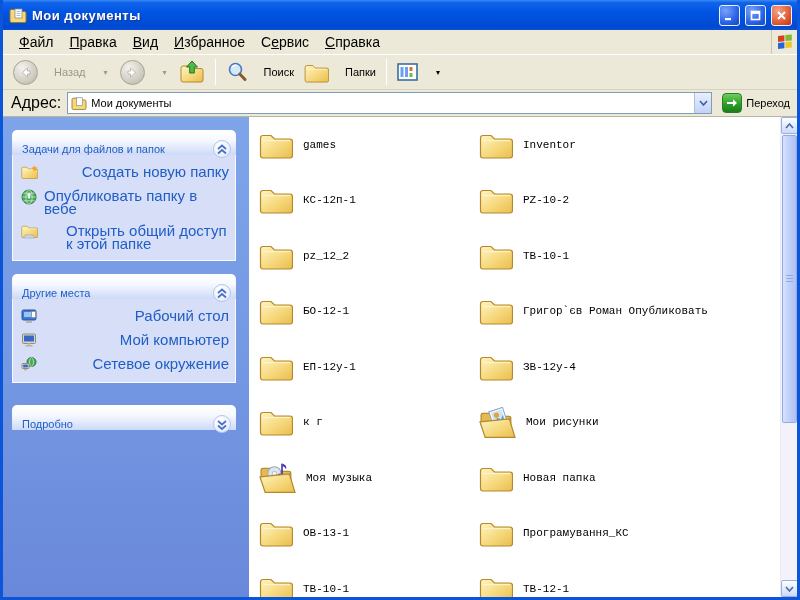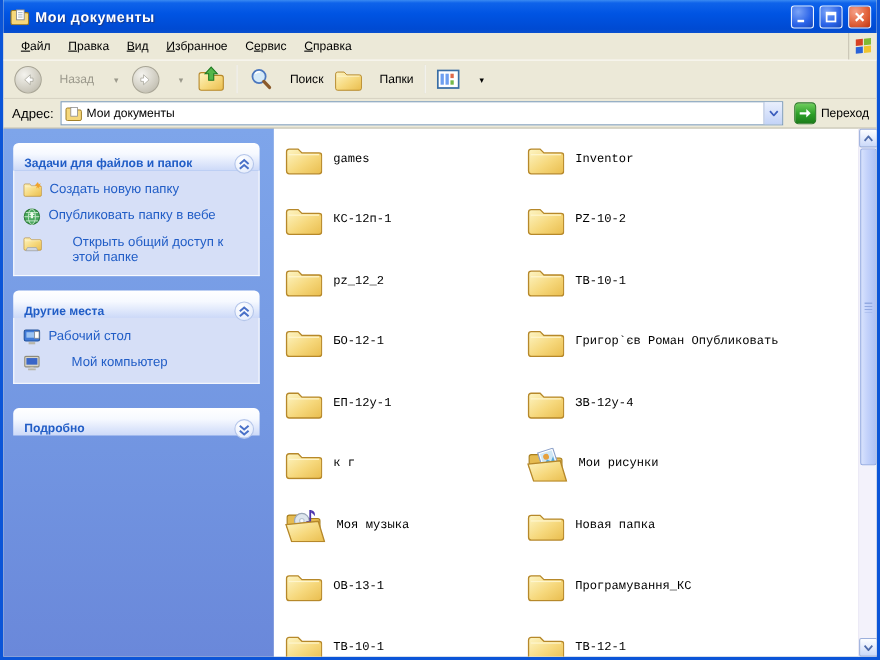--- a/index.html
+++ b/index.html
@@ -7,51 +7,51 @@
   .window{ position:relative; width:800px; height:600px; background:#ece9d8;
     border-left:3px solid #0b55d8; border-right:3px solid #0b55d8; border-bottom:3px solid #0b55d8; overflow:hidden;}
   
   .titlebar{ height:30px; display:flex; align-items:center; padding:0 5px 0 6px; gap:5px;
     background:linear-gradient(180deg,#3a8af2 0%,#0f63ea 9%,#0054e3 42%,#004ad2 88%,#0a50cf 100%);}
   .title-text{ color:#fff; font-weight:bold; font-size:13px; flex:1; text-shadow:1px 1px 1px #1a3a8a; letter-spacing:.5px;}
   .winbtn{ width:21px; height:21px; border-radius:3px; border:1px solid #eaf2ff; display:flex; align-items:center; justify-content:center; cursor:pointer;}
   .winbtn.blue{ background:radial-gradient(circle at 30% 25%,#7aa3f7,#2a63e8 60%,#1747b8);}
   .winbtn.red{ background:radial-gradient(circle at 30% 25%,#f5a088,#e2633c 55%,#bf3410);}
   
-  .menubar{ height:24px; display:flex; align-items:center; padding-left:8px; font-size:11px; background:#ece9d8; position:relative;}
+  .menubar{ height:24px; display:flex; align-items:center; padding-left:8px; font-size:14px; background:#ece9d8; position:relative;}
   .menu-item{ padding:4px 8px; cursor:pointer; color:#000;}
   .menu-item .key{ text-decoration:underline;}
   .menu-logo{ position:absolute; right:0; top:0; width:26px; height:24px; border-left:1px solid #c9c5b5; display:flex; align-items:center; justify-content:center; background:#ece9d8;}
   
   .toolbar{ height:36px; display:flex; align-items:center; padding-left:6px; gap:2px; background:#ece9d8;
     border-top:1px solid #fff; border-bottom:1px solid #d8d4c4;}
   .tbtn{ display:flex; align-items:center; gap:16px; padding:2px 4px; border-radius:3px; cursor:pointer; font-size:11px; color:#000;}
   .tbtn.disabled{ color:#9b998c;}
   .nav-circle{ width:25px; height:25px; border-radius:50%; display:flex; align-items:center; justify-content:center;
     background:radial-gradient(circle at 35% 30%,#f4f3ee,#cdcabe 65%,#b4b1a4); border:1px solid #a8a596;}
   .dd-arrow{ font-size:8px; color:#9b998c; padding:0 2px;}
   .tsep{ width:1px; height:26px; background:#c9c5b5; border-right:1px solid #fff; margin:0 4px;}
   
   .addressbar{ height:27px; display:flex; align-items:center; padding:0 3px 0 8px; gap:6px; background:#ece9d8; border-bottom:1px solid #b9b5a5;}
-  .addr-label{ font-size:12px; color:#000;}
+  .addr-label{ font-size:16px; color:#000;}
   .addr-label .key{ text-decoration:underline;}
   .addr-combo{ flex:1; height:22px; background:#fff; border:1px solid #7f9db9; display:flex; align-items:center; position:relative;}
   .addr-combo input{ flex:1; border:none; outline:none; font-size:11px; font-family:"Liberation Sans",sans-serif; padding-left:4px; background:transparent;}
   .combo-drop{ width:17px; height:20px; background:linear-gradient(180deg,#e9effd,#c3d3f7); border-left:1px solid #aebedd; display:flex; align-items:center; justify-content:center; cursor:pointer;}
   .go-btn{ display:flex; align-items:center; gap:4px; padding:0 4px; cursor:pointer; font-size:11px;}
   .go-icon{ width:20px; height:20px; border-radius:4px; background:linear-gradient(180deg,#6fce5e,#2c9f27 55%,#1d7d1b); border:1px solid #2d7a2a; display:flex; align-items:center; justify-content:center;}
   
   .content{ position:absolute; top:117px; left:0; right:0; bottom:0; display:flex;}
   .tasks{ width:246px; background:linear-gradient(180deg,#7ea5ea 0%,#7397e2 55%,#6a88da 100%); padding-top:13px; overflow:hidden;}
   .panel{ width:224px; margin-left:9px;}
   .panel-h{ height:25px; background:linear-gradient(180deg,#ffffff 0%,#f6f9ff 40%,#ccd9f8 100%); border-radius:5px 5px 0 0;
-    display:flex; align-items:center; justify-content:space-between; padding:12px 5px 0 10px; color:#215dc6; font-weight:bold; font-size:11px; cursor:pointer;}
+    display:flex; align-items:center; justify-content:space-between; padding:12px 5px 0 10px; color:#215dc6; font-weight:normal; font-size:11px; cursor:pointer;}
   .chev{ width:18px; height:18px; border-radius:50%; background:radial-gradient(circle at 35% 30%,#ffffff,#dfe8fb); border:1px solid #b5c6ea; display:flex; align-items:center; justify-content:center; cursor:pointer;}
   .panel-b{ background:#d6dff7; border:1px solid #f8fafe; border-top:none; padding:10px 6px 8px 8px;}
-  .p-item{ display:flex; gap:7px; align-items:flex-start; color:#215dc6; font-size:12px; margin-bottom:9px; cursor:pointer; line-height:13px;}
+  .p-item{ display:flex; gap:7px; align-items:flex-start; color:#215dc6; font-size:15px; margin-bottom:9px; cursor:pointer; line-height:13px;justify-content:space-between;}
   .p-item:last-child{ margin-bottom:2px;gap:28px;}
   .p-item svg{ flex:none;}
   .files{ flex:1; background:#fff; position:relative; overflow:hidden;}
   .files-grid{ position:absolute; top:0; left:10px; display:grid; grid-template-columns:220px 290px; grid-auto-rows:55.5px;}
   .fitem{ display:flex; align-items:center; gap:10px; cursor:pointer;}
   .fic{ width:34px; height:28px; flex:none;}
   .fic.big{ width:37px; height:31px;}
   .flabel{ font-size:11px; color:#000; white-space:nowrap;font-family:Liberation Mono, monospace;}
   
   .scroll{ width:17px; background:#f3f2fb; position:relative; border-left:1px solid #eceaf6;}
@@ -289,20 +289,30 @@
           </div>
           <div class="p-item">
             <svg width="16" height="15" viewBox="0 0 16 15">
               <rect x="1.5" y="1" width="13" height="9.5" rx="1" fill="#d9d6c8" stroke="#8f8c7c"></rect>
               <rect x="3" y="2.5" width="10" height="6" fill="#3a66c8"></rect>
               <rect x="4.5" y="12" width="7" height="1.6" fill="#b9b6a8"></rect>
               <rect x="6.5" y="10.5" width="3" height="1.6" fill="#c9c6b8"></rect>
             </svg>
             <span>Мой компьютер</span>
           </div>
+          <div class="p-item">
+            <svg width="16" height="15" viewBox="0 0 16 15">
+              <circle cx="10.5" cy="5" r="4.5" fill="#4aa85e" stroke="#2e7a3a"></circle>
+              <ellipse cx="10.5" cy="5" rx="2" ry="4.5" fill="none" stroke="#bfe4c4" stroke-width="0.8"></ellipse>
+              <rect x="1" y="6.5" width="7" height="5" rx="0.8" fill="#d9d6c8" stroke="#8f8c7c"></rect>
+              <rect x="2.2" y="7.6" width="4.6" height="2.8" fill="#3a66c8"></rect>
+              <rect x="3" y="12" width="3" height="1.4" fill="#b9b6a8"></rect>
+            </svg>
+            <span>Сетевое окружение</span>
+          </div>
         </div>
       </div>
       <div style="height:22px"></div>
 
       <div class="panel">
         <div class="panel-h">
           <span>Подробно</span>
           <span class="chev">
               <svg width="16" height="16" viewBox="0 0 16 16">
                 <use href="#chev-down"></use>

